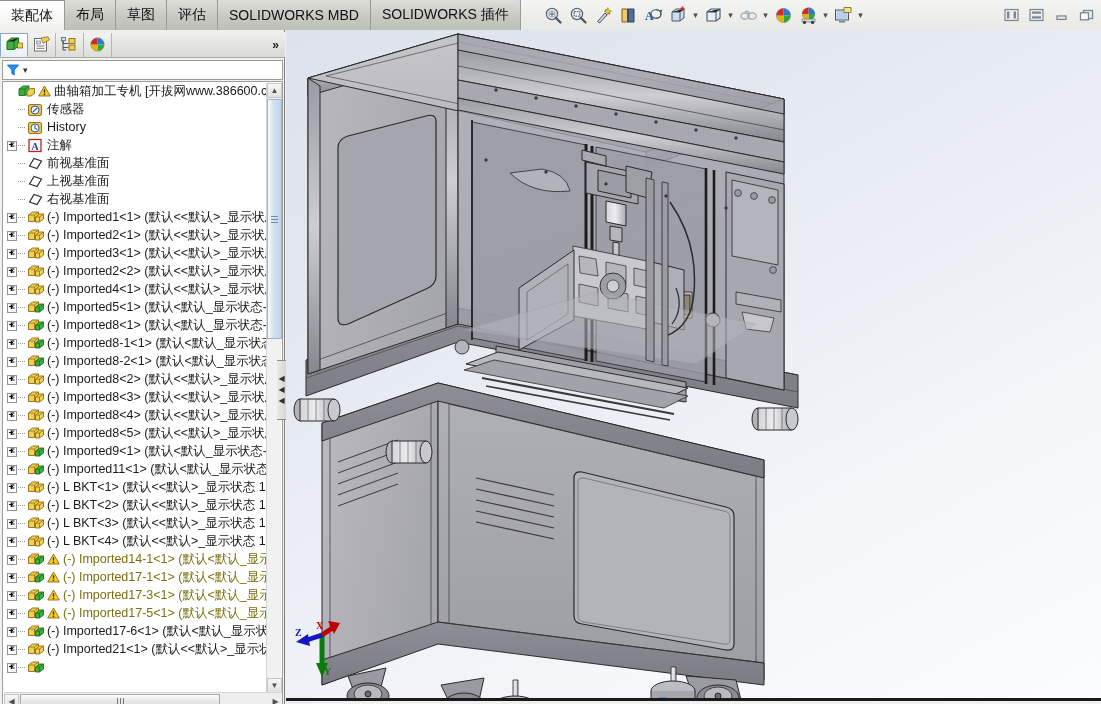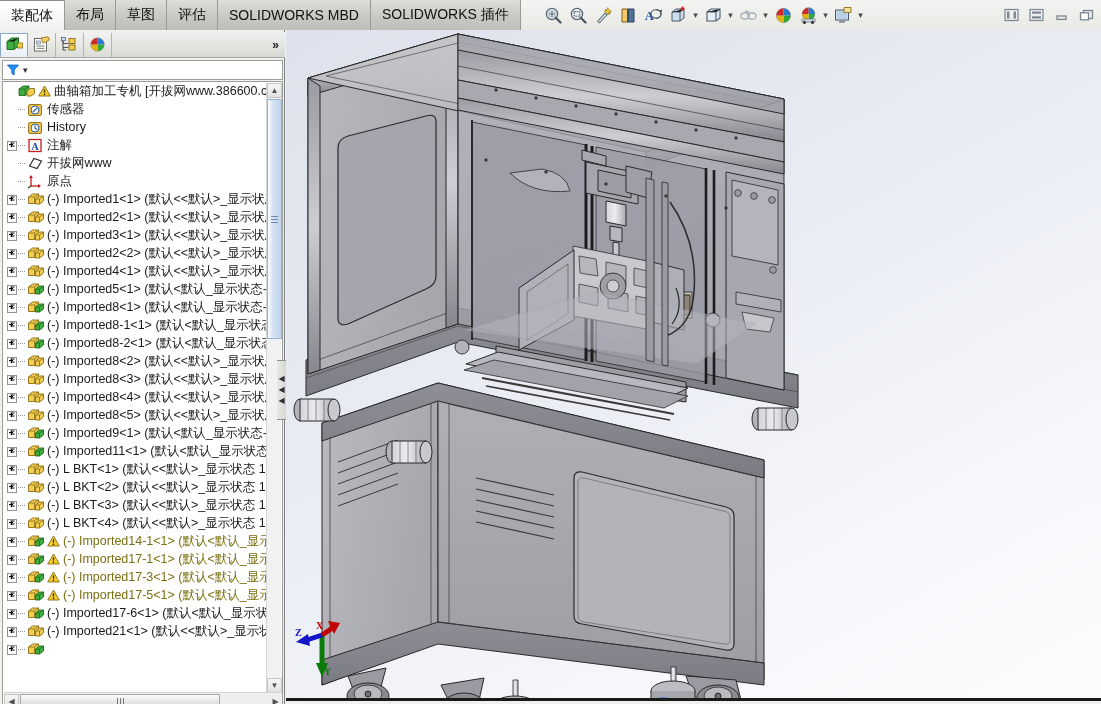--- a/index.html
+++ b/index.html
@@ -449,37 +449,45 @@
           <div class="trow">
             <span class="expander"></span>
             <span class="dots">
               <i></i>
             </span>
             <span class="ticon">
               <svg width="17" height="15" viewBox="0 0 17 15">
   <path d="M2.5 10 L7 2.5 L14.5 5 L10 12.5 Z" fill="none" stroke="#2b2b2b" stroke-width="1.2"></path>
               </svg>
             </span>
-            <span class="tlabel">开拔网www</span>
+            <span class="tlabel">前视基准面</span>
           </div>
           <div class="trow">
             <span class="expander"></span>
             <span class="dots">
               <i></i>
             </span>
             <span class="ticon">
               <svg width="17" height="15" viewBox="0 0 17 15">
-  <path d="M4 12 L4 2" stroke="#c02020" stroke-width="1.3"></path>
-  <path d="M2 4 L4 1 L6 4" fill="#c02020"></path>
-  <path d="M4 12 L13 12" stroke="#c02020" stroke-width="1.3"></path>
-  <path d="M11 10 L14 12 L11 14" fill="#c02020"></path>
-  <path d="M4 12 L1 14" stroke="#2b2b2b" stroke-width="1.1"></path>
-              </svg>
-            </span>
-            <span class="tlabel">原点</span>
+  <path d="M2.5 10 L7 2.5 L14.5 5 L10 12.5 Z" fill="none" stroke="#2b2b2b" stroke-width="1.2"></path>
+              </svg>
+            </span>
+            <span class="tlabel">上视基准面</span>
+          </div>
+          <div class="trow">
+            <span class="expander"></span>
+            <span class="dots">
+              <i></i>
+            </span>
+            <span class="ticon">
+              <svg width="17" height="15" viewBox="0 0 17 15">
+  <path d="M2.5 10 L7 2.5 L14.5 5 L10 12.5 Z" fill="none" stroke="#2b2b2b" stroke-width="1.2"></path>
+              </svg>
+            </span>
+            <span class="tlabel">右视基准面</span>
           </div>
           <div class="trow">
             <span class="expander has plus">
               <span class="vbar"></span>
             </span>
             <span class="dots">
               <i></i>
             </span>
             <span class="ticon">
               <svg width="17" height="15" viewBox="0 0 17 15">

